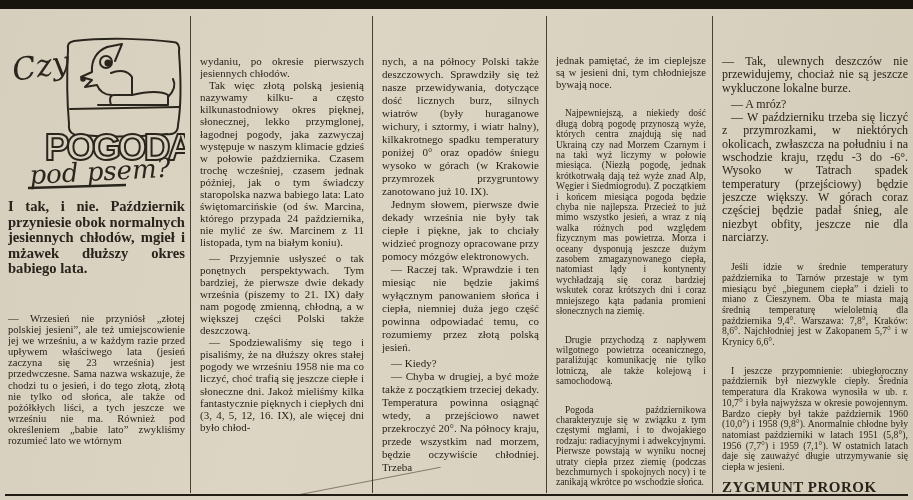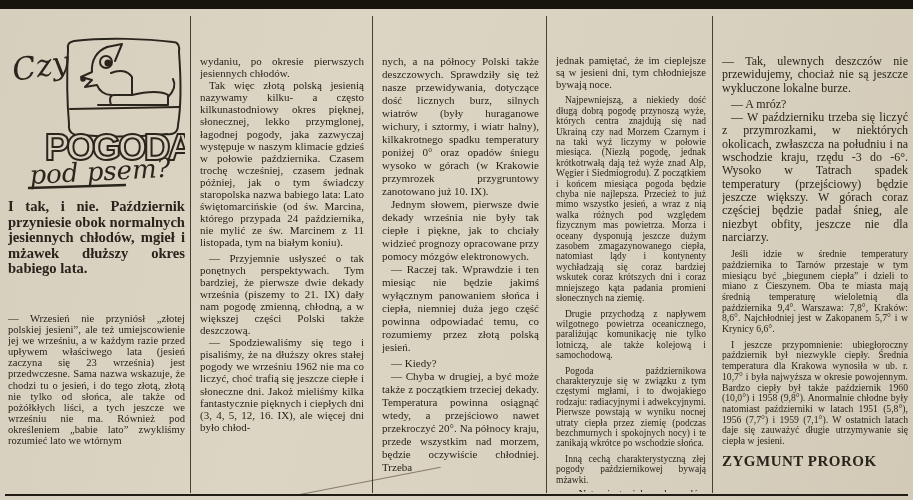--- a/index.html
+++ b/index.html
@@ -17,21 +17,21 @@
     background:rgba(66,55,36,.55);transform:rotate(-11deg);}
   .col{position:absolute;top:19px;bottom:8px;overflow:hidden;text-align:justify;}
   #col1{left:8px;width:177px;}
   #col2{left:200px;width:164px;font-size:11px;line-height:12.1px;}
   #col3{left:382px;width:157px;font-size:11px;line-height:13px;}
   #col4{left:556px;width:150px;font-size:10.6px;line-height:11.8px;}
   #col5{left:722px;width:186px;font-size:12px;line-height:13.3px;}
   .para{margin:0;text-indent:9px;}
   .flow .para:first-child{text-indent:0;margin-top:36px;}
   .para.bold{font-weight:normal;margin-top:3px;}
-  .para.petit{font-size:9.5px;line-height:10.4px;margin-top:5px;}
+  .para.petit{font-size:9.5px;line-height:10.4px;margin-top:18px;}
   #col5 .para.petit{font-size:9.7px;line-height:10.7px;}
   .para.signature{font-weight:bold;font-size:15px;letter-spacing:.5px;
     text-indent:0;margin-top:8px;}
   .lead{font-weight:bold;font-size:14.6px;line-height:15.6px;margin:4px 0 4px 0;
     text-align:justify;}
   #col1 .flow{font-size:10.6px;line-height:11.1px;}
   .cartoon-wrap{margin:0 0 2px 0;}
   svg text{user-select:none;}
 </style>
 </head>
@@ -75,21 +75,21 @@
     <p class="lead">I tak, i nie. Październik przyniesie obok normalnych jesiennych chłodów, mgieł i mżawek dłuższy okres babiego lata.</p>
     <div class="flow">
         <p class="para normal">— Wrzesień nie przyniósł „złotej polskiej jesieni”, ale też umiejscowienie jej we wrześniu, a w każdym razie przed upływem właściwego lata (jesień zaczyna się 23 września) jest przedwczesne. Sama nazwa wskazuje, że chodzi tu o jesień, i do tego złotą, złotą nie tylko od słońca, ale także od pożółkłych liści, a tych jeszcze we wrześniu nie ma. Również pod określeniem „babie lato” zwykliśmy rozumieć lato we wtórnym</p>
       </div>
   </div>
 
   <div class="col flow" id="col2">
       <p class="para normal">wydaniu, po okresie pierwszych jesiennych chłodów.</p>
       <p class="para normal">Tak więc złotą polską jesienią nazywamy kilku- a często kilkunastodniowy okres pięknej, słonecznej, lekko przymglonej, łagodnej pogody, jaka zazwyczaj występuje w naszym klimacie gdzieś w połowie października. Czasem trochę wcześniej, czasem jednak później, jak o tym świadczy staropolska nazwa babiego lata: Lato świętomarcińskie (od św. Marcina, którego przypada 24 października, nie mylić ze św. Marcinem z 11 listopada, tym na białym koniu).</p>
       <p class="para bold">— Przyjemnie usłyszeć o tak ponętnych perspektywach. Tym bardziej, że pierwsze dwie dekady września (piszemy to 21. IX) dały nam pogodę zmienną, chłodną, a w większej części Polski także deszczową.</p>
-      <p class="para normal">— Spodziewaliśmy się tego i pisaliśmy, że na dłuższy okres stałej pogody we wrześniu 1962 nie ma co liczyć, choć trafią się jeszcze ciepłe i słoneczne dni. Jakoż mieliśmy kilka fantastycznie pięknych i ciepłych dni (3, 4, 5, 12, 16. IX), ale więcej dni było chłod-</p>
+      <p class="para normal">— Spodziewaliśmy się tego i pisaliśmy, że na dłuższy okres stałej pogody we wrześniu 1958 nie ma co liczyć, choć trafią się jeszcze ciepłe i słoneczne dni. Jakoż mieliśmy kilka fantastycznie pięknych i ciepłych dni (3, 4, 5, 12, 16. IX), ale więcej dni było chłod-</p>
     </div>
   <div class="col flow" id="col3">
       <p class="para normal">nych, a na północy Polski także deszczowych. Sprawdziły się też nasze przewidywania, dotyczące dość licznych burz, silnych wiatrów (były huraganowe wichury, i sztormy, i wiatr halny), kilkakrotnego spadku temperatury poniżej 0° oraz opadów śniegu wysoko w górach (w Krakowie przymrozek przygruntowy zanotowano już 10. IX).</p>
       <p class="para normal">Jednym słowem, pierwsze dwie dekady września nie były tak ciepłe i piękne, jak to chciały widzieć prognozy opracowane przy pomocy mózgów elektronowych.</p>
       <p class="para normal">— Raczej tak. Wprawdzie i ten miesiąc nie będzie jakimś wyłącznym panowaniem słońca i ciepła, niemniej duża jego część powinna odpowiadać temu, co rozumiemy przez złotą polską jesień.</p>
       <p class="para bold">— Kiedy?</p>
       <p class="para normal">— Chyba w drugiej, a być może także z początkiem trzeciej dekady. Temperatura powinna osiągnąć wtedy, a przejściowo nawet przekroczyć 20°. Na północy kraju, przede wszystkim nad morzem, będzie oczywiście chłodniej. Trzeba</p>
     </div>
   <div class="col flow" id="col4">
       <p class="para normal">jednak pamiętać, że im cieplejsze są w jesieni dni, tym chłodniejsze bywają noce.</p>

